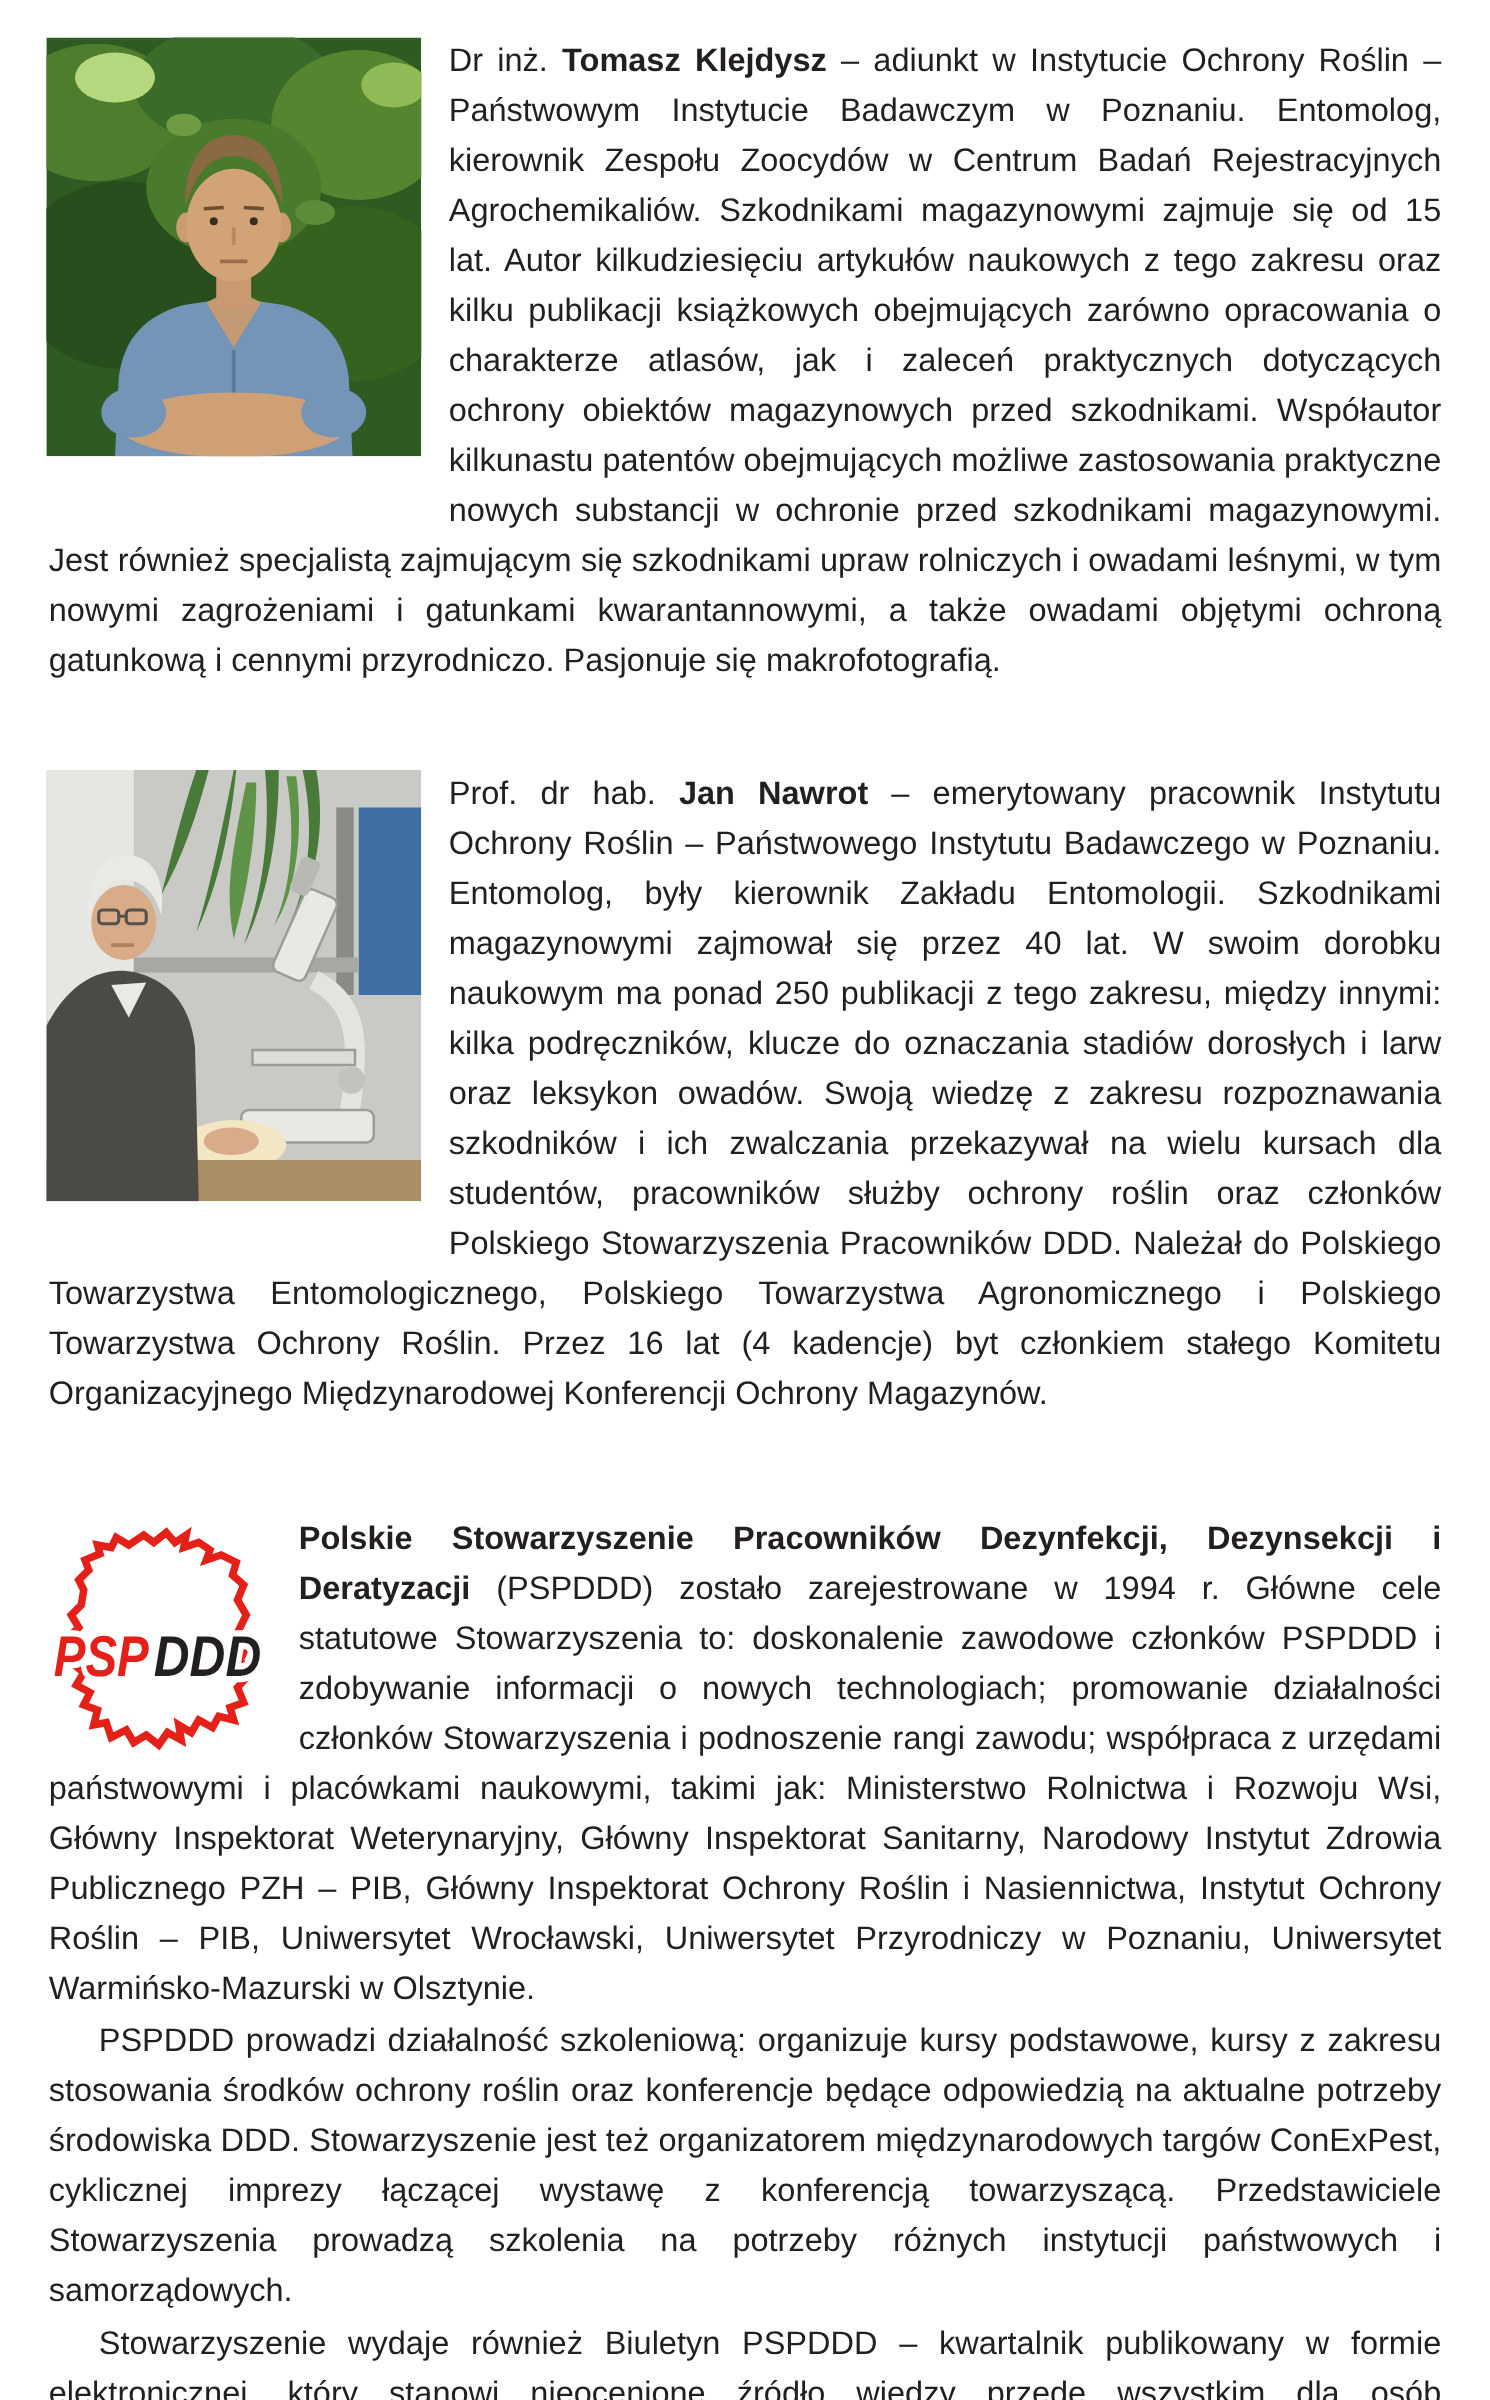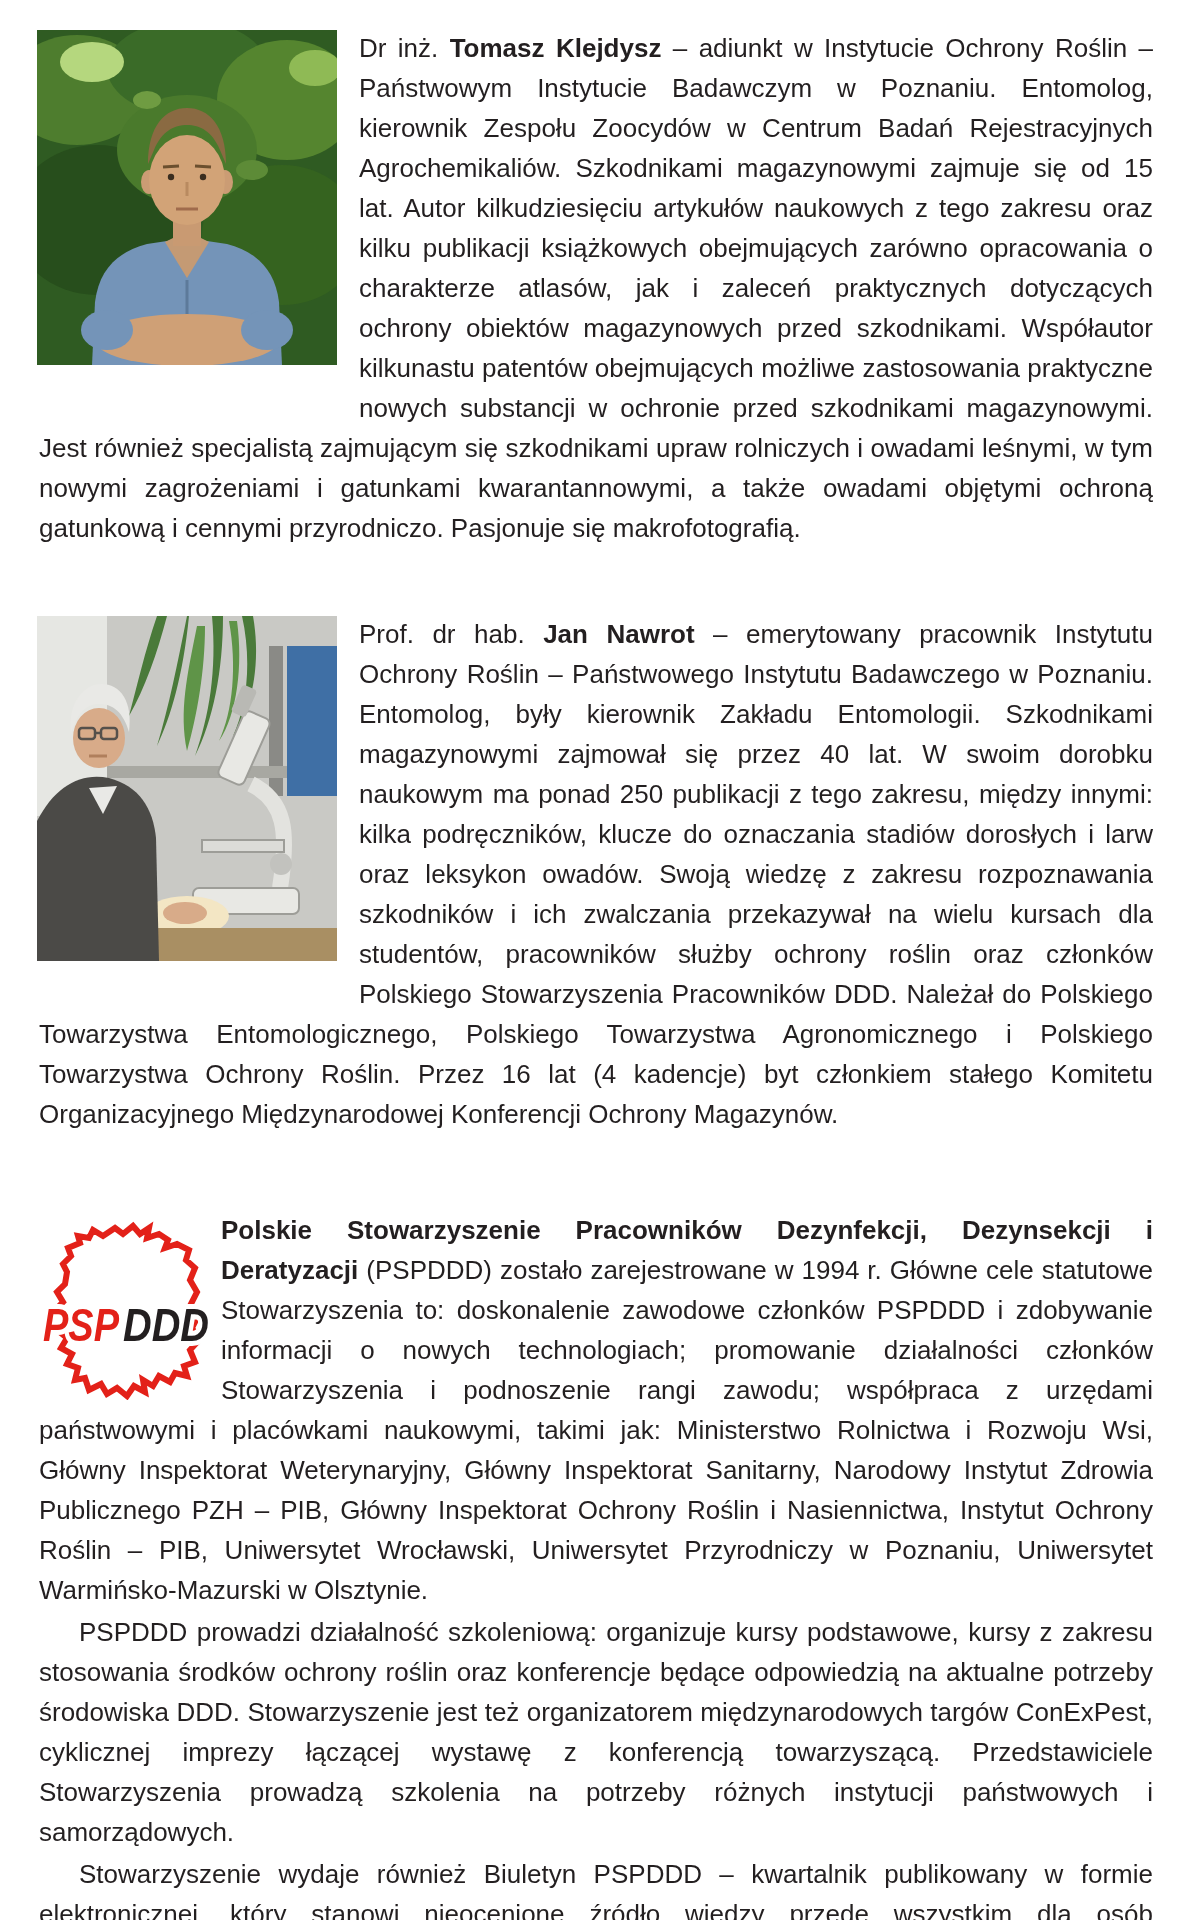--- a/index.html
+++ b/index.html
@@ -24,21 +24,21 @@
   .bio-photo.photo-2{margin-bottom:20px;}
   .bio-photo svg{display:block;}
   p{margin:2px;text-align:justify;}
   .bio-name{font-weight:bold;}
   .section-gap-1{margin-top:62px;}
   .section-gap-2{margin-top:72px;}
   .assoc-logo{
     float:left;
     width:178px;
     height:190px;
-    margin:2px 6px 10px 0;
+    margin:2px 24px 10px 0;
   }
   .assoc-heading{font-weight:bold;}
   .indent{text-indent:40px;}
 </style>
 </head>
 <body>
 
 <div class="page">
 
   <section class="bio">

